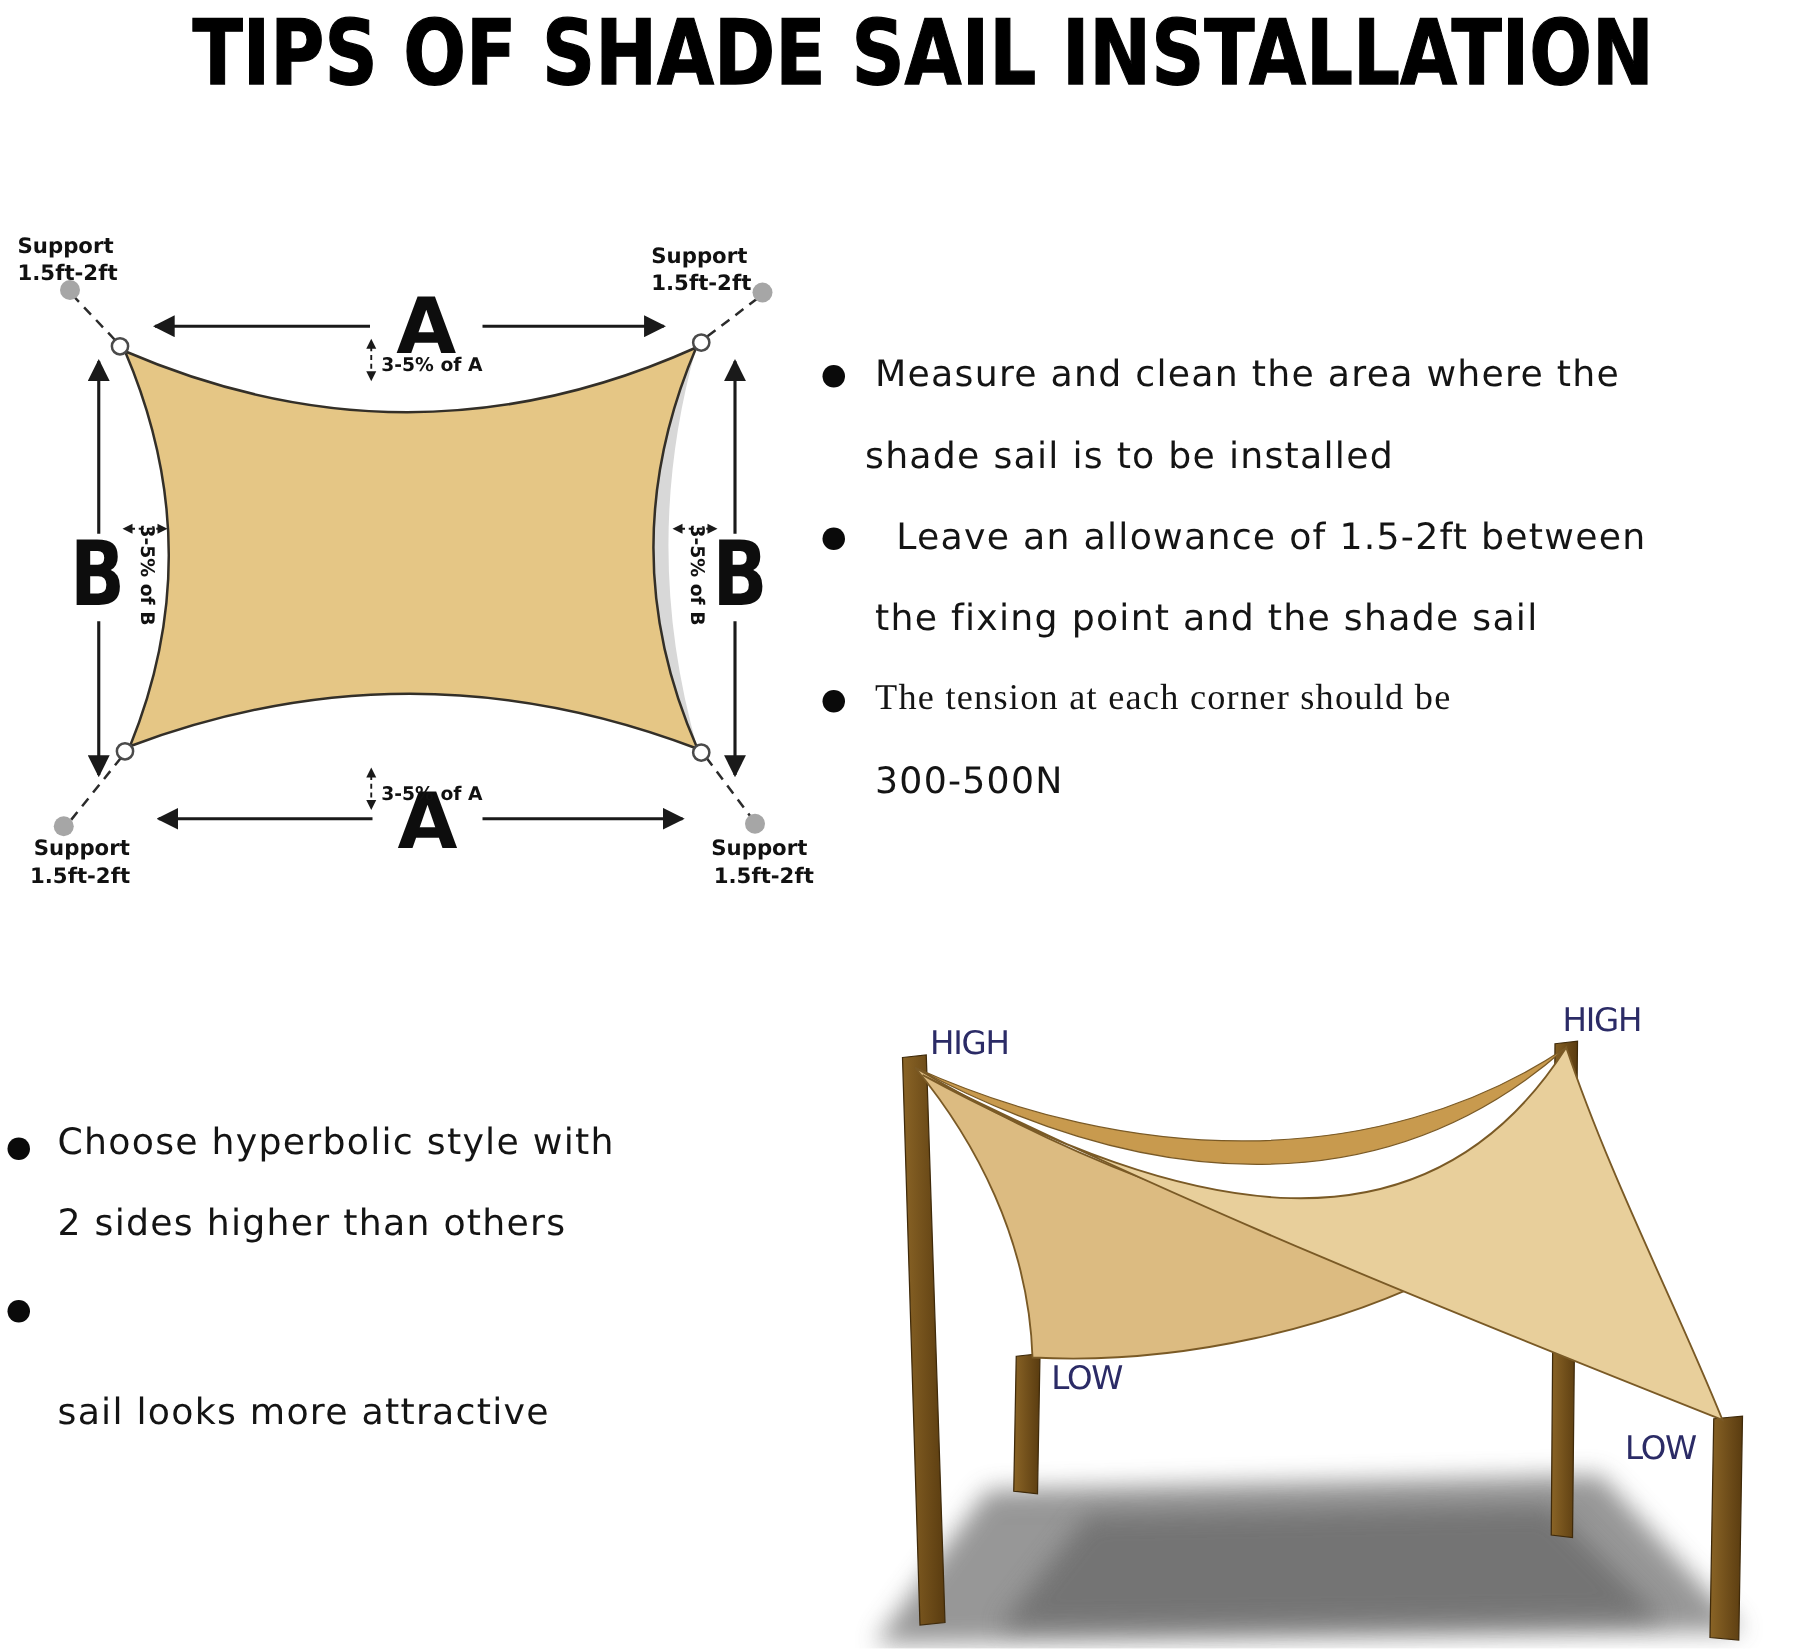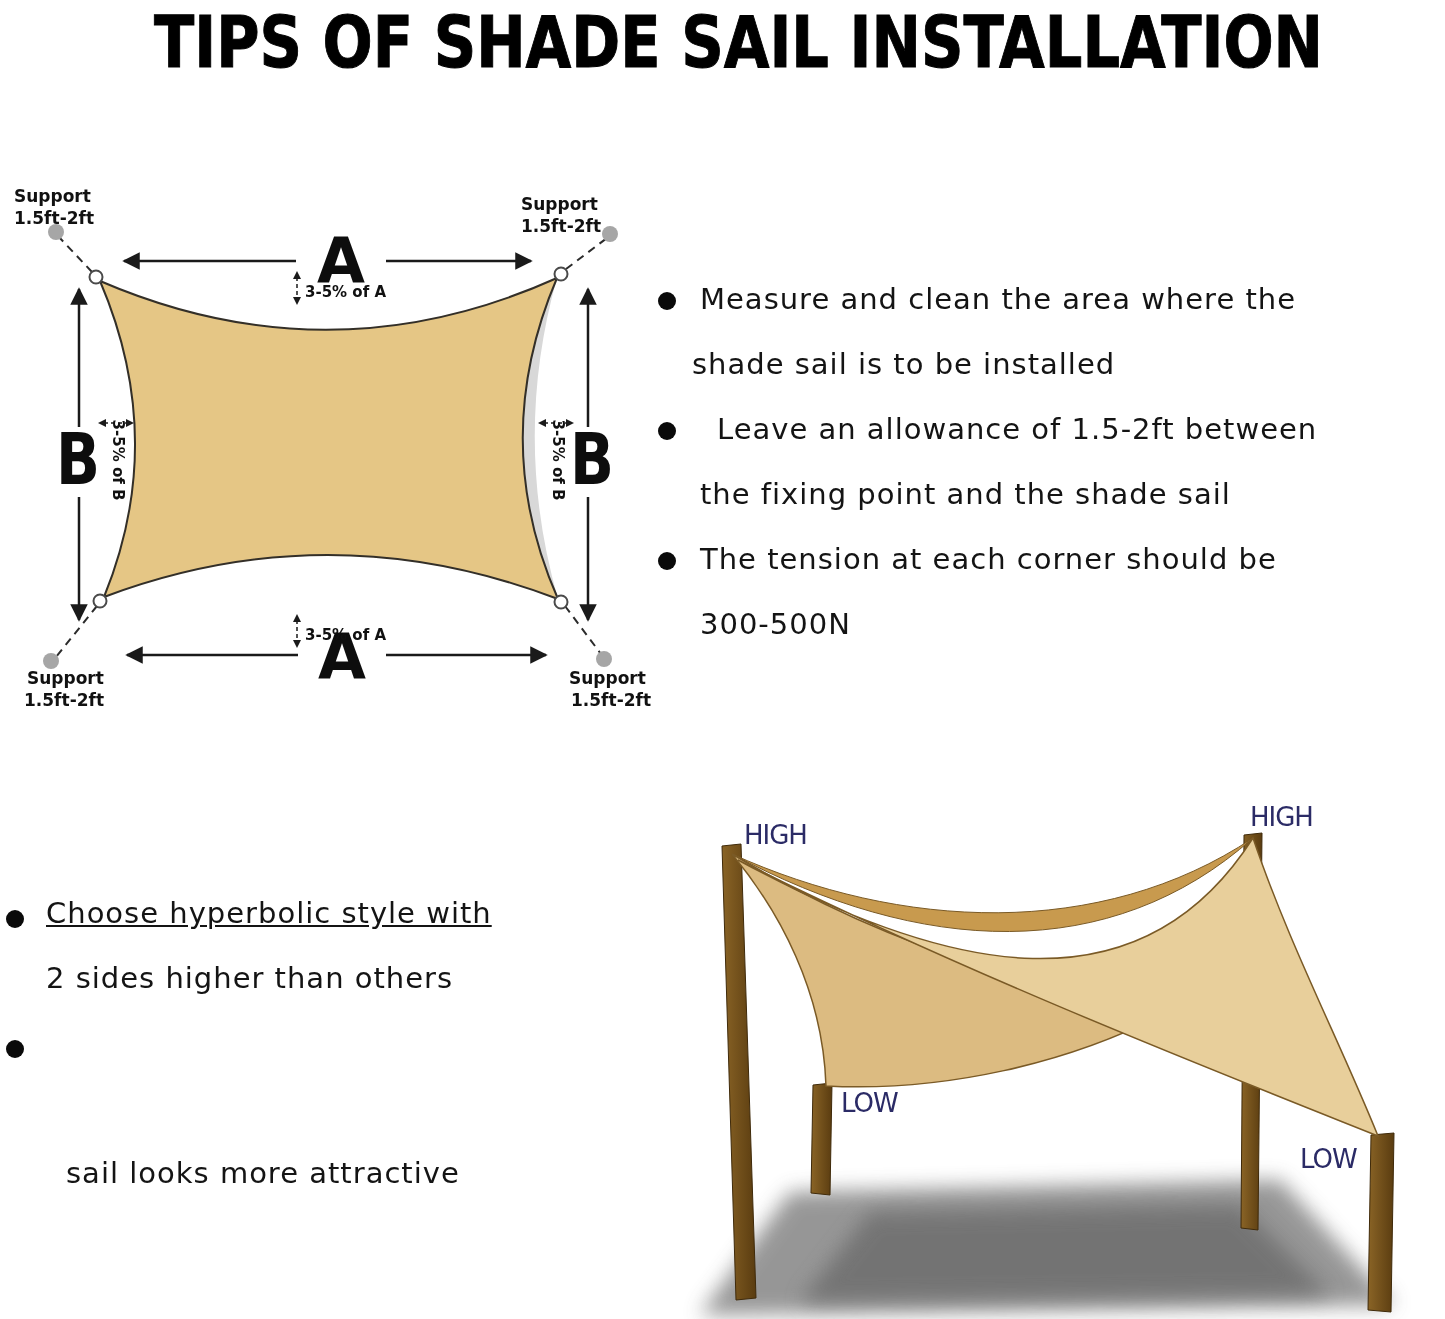--- a/index.html
+++ b/index.html
@@ -116,29 +116,29 @@
 
   <span class="abs bullet" style="left:658px;top:292px;"></span>
   <div class="abs tip-line" style="left:700px;top:282px;">Measure and clean the area where the</div>
   <div class="abs tip-line" style="left:692px;top:347px;">shade sail is to be installed</div>
 
   <span class="abs bullet" style="left:658px;top:422px;"></span>
   <div class="abs tip-line" style="left:700px;top:412px;margin-left:17px;">Leave an allowance of 1.5-2ft between</div>
   <div class="abs tip-line" style="left:700px;top:477px;text-align:right;">the fixing point and the shade sail</div>
 
   <span class="abs bullet" style="left:658px;top:552px;"></span>
-  <div class="abs tip-line" style="left:700px;top:542px;">The tension at each corner should be</div>
+  <div class="abs tip-line" style="left:700px;top:542px;font-family:Liberation Serif, serif;">The tension at each corner should be</div>
   <div class="abs tip-line" style="left:700px;top:607px;">300-500N</div>
 
   <span class="abs bullet" style="left:6px;top:910px;"></span>
-  <div class="abs tip-line" style="left:46px;top:896px;text-decoration:underline;">Choose hyperbolic style with</div>
+  <div class="abs tip-line" style="left:46px;top:896px;">Choose hyperbolic style with</div>
   <div class="abs tip-line" style="left:46px;top:961px;">2 sides higher than others</div>
 
   <span class="abs bullet" style="left:6px;top:1040px;"></span>
-  <div class="abs tip-line" style="left:46px;top:1156px;margin-left:20px;">sail looks more attractive</div>
+  <div class="abs tip-line" style="left:46px;top:1112px;">sail looks more attractive</div>
 
   <svg class="abs" style="left:640px;top:780px;" width="805" height="539" viewBox="0 0 805 539">
     <defs>
       <linearGradient id="postGrad" x1="0" y1="0" x2="1" y2="0">
         <stop offset="0" stop-color="#8a6426"></stop>
         <stop offset="1" stop-color="#5a3c10"></stop>
       </linearGradient>
       <filter id="soft" x="-30%" y="-30%" width="160%" height="160%">
         <feGaussianBlur stdDeviation="10"></feGaussianBlur>
       </filter>

